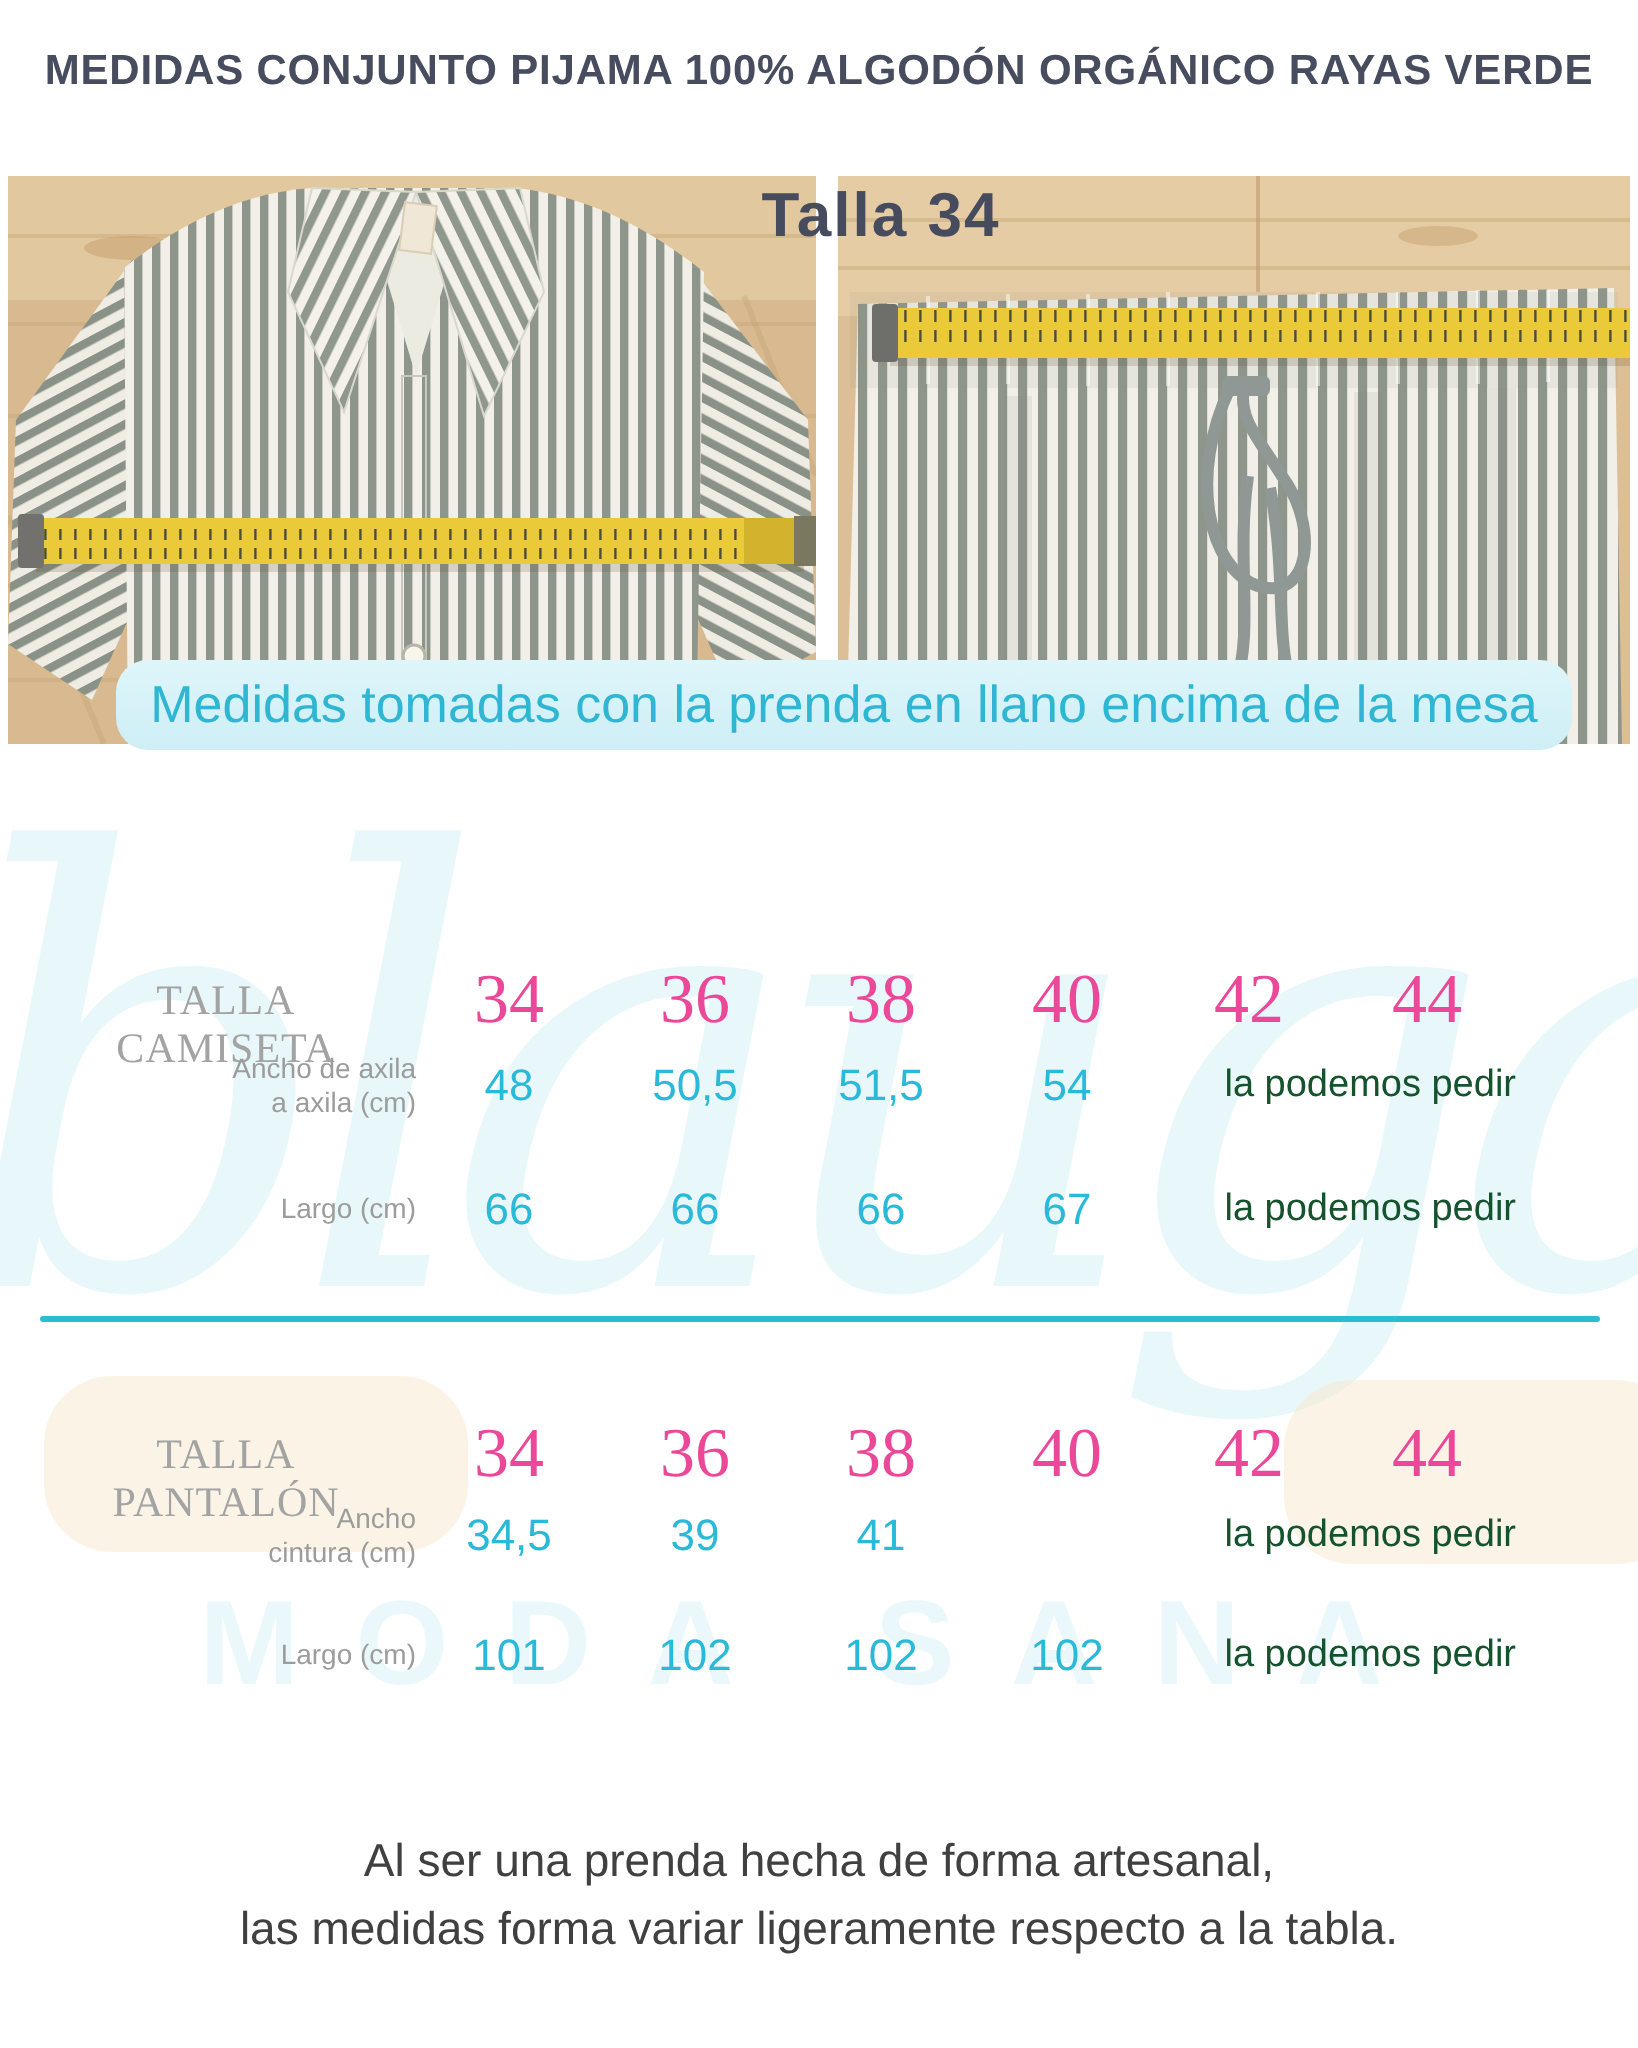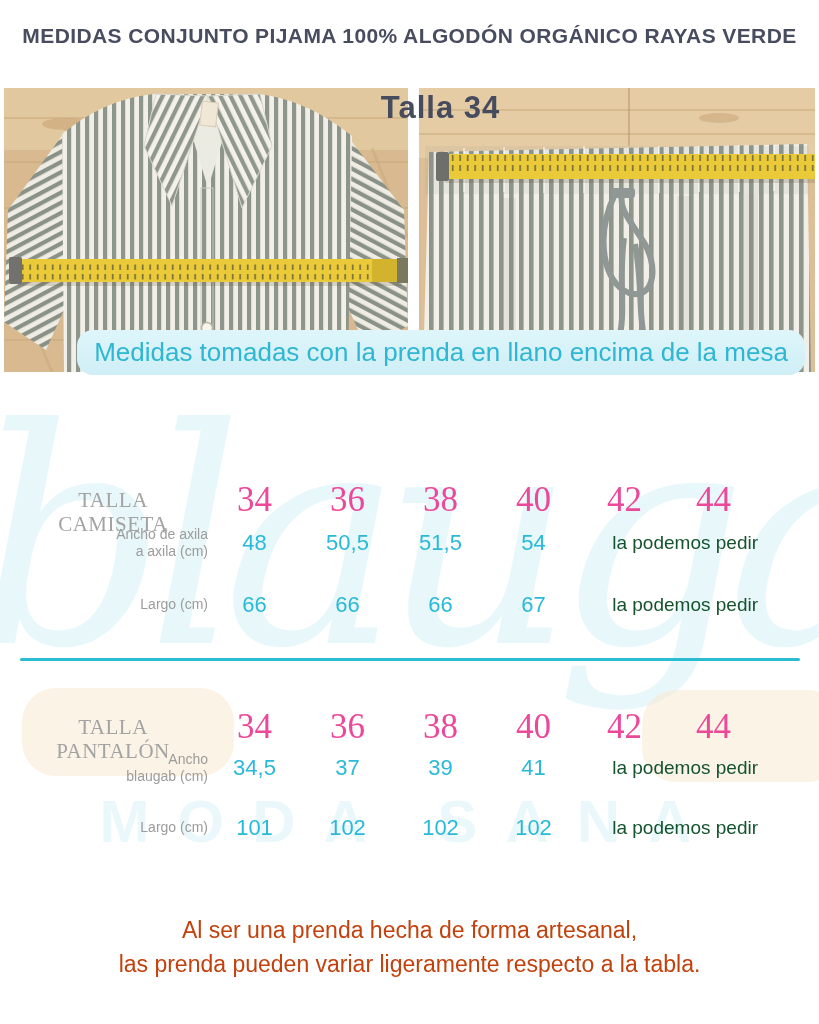--- a/index.html
+++ b/index.html
@@ -9,21 +9,21 @@
   
   .title{height:88px;box-sizing:border-box;padding-top:24px;text-align:center;
          font-size:21px;font-weight:bold;letter-spacing:.4px;color:#474c5e;}
 
   
   .photos{position:relative;width:811px;height:284px;margin-left:4px;display:flex;gap:11px;}
   .photo{height:284px;overflow:hidden;}
   .photo svg{display:block;}
   .size-label{position:absolute;top:2px;left:calc(50% + 31px);transform:translateX(-50%);
               font-size:31px;font-weight:bold;letter-spacing:1px;color:#464b5e;z-index:3;}
-  .banner{position:absolute;left:73px;top:242px;width:728px;height:45px;z-index:3;
+  .banner{position:absolute;left:54px;top:242px;width:728px;height:45px;z-index:3;
           background:linear-gradient(#def6fa,#cfeef6);border-radius:16px;
           display:flex;align-items:center;justify-content:center;
           font-size:26px;color:#2eb6d3;}
 
   
   .tables-section{position:relative;padding-top:76px;overflow:hidden;}
   .wm{position:absolute;z-index:0;pointer-events:none;}
   .wm-script{left:-25px;top:40px;font-family:"DejaVu Serif",serif;font-style:italic;
              font-size:300px;line-height:.85;letter-spacing:-20px;color:#29b9d9;opacity:.10;white-space:nowrap;}
   .wm-caps{left:0;right:0;top:415px;text-align:center;font-size:60px;font-weight:bold;
@@ -43,21 +43,21 @@
   .head-label span{display:block;}
   .size-cell{text-align:center;font-family:Liberation Serif, serif;font-size:35px;color:#ec4899;margin-top:15px;}
   .row-label{text-align:right;font-size:14px;color:#9c9c9c;line-height:1.25;}
   .row-label span{display:block;}
   .val-cell{text-align:center;font-size:22px;color:#29b9d9;}
   .note-cell{grid-column:6 / span 2;text-align:right;font-size:19px;font-weight:normal;color:#14532d;}
   .divider{position:relative;z-index:1;margin:22px 0 14px 20px;width:780px;height:3px;
            background:#2abdd1;border-radius:2px;}
 
   
-  .footer{margin-top:54px;text-align:center;font-size:23px;line-height:34px;color:#c2410c;}
+  .footer{margin-top:54px;text-align:center;font-size:23px;line-height:34px;color:#404040;}
 </style>
 </head>
 <body>
 
 <div class="page">
 
   <div class="title">MEDIDAS CONJUNTO PIJAMA 100% ALGODÓN ORGÁNICO RAYAS VERDE</div>
 
   <div class="photos">
     <div class="size-label">Talla 34</div>
@@ -219,40 +219,39 @@
         <div class="size-cell">34</div>
         <div class="size-cell">36</div>
         <div class="size-cell">38</div>
         <div class="size-cell">40</div>
         <div class="size-cell">42</div>
         <div class="size-cell">44</div>
       </div>
       <div class="trow data r3">
         <div class="row-label">
           <span>Ancho</span>
-          <span>blaugab (cm)</span>
+          <span>cintura (cm)</span>
         </div>
         <div class="val-cell">34,5</div>
-        <div class="val-cell">37</div>
         <div class="val-cell">39</div>
         <div class="val-cell">41</div>
         <div class="note-cell">la podemos pedir</div>
       </div>
       <div class="trow data">
         <div class="row-label">
           <span>Largo (cm)</span>
           <span></span>
         </div>
         <div class="val-cell">101</div>
         <div class="val-cell">102</div>
         <div class="val-cell">102</div>
         <div class="val-cell">102</div>
         <div class="note-cell">la podemos pedir</div>
       </div>
     </div>
   </div>
 
   <div class="footer">
     <div>Al ser una prenda hecha de forma artesanal,</div>
-    <div>las prenda pueden variar ligeramente respecto a la tabla.</div>
+    <div>las medidas forma variar ligeramente respecto a la tabla.</div>
   </div>
 
 </div>
 
 </body></html>

